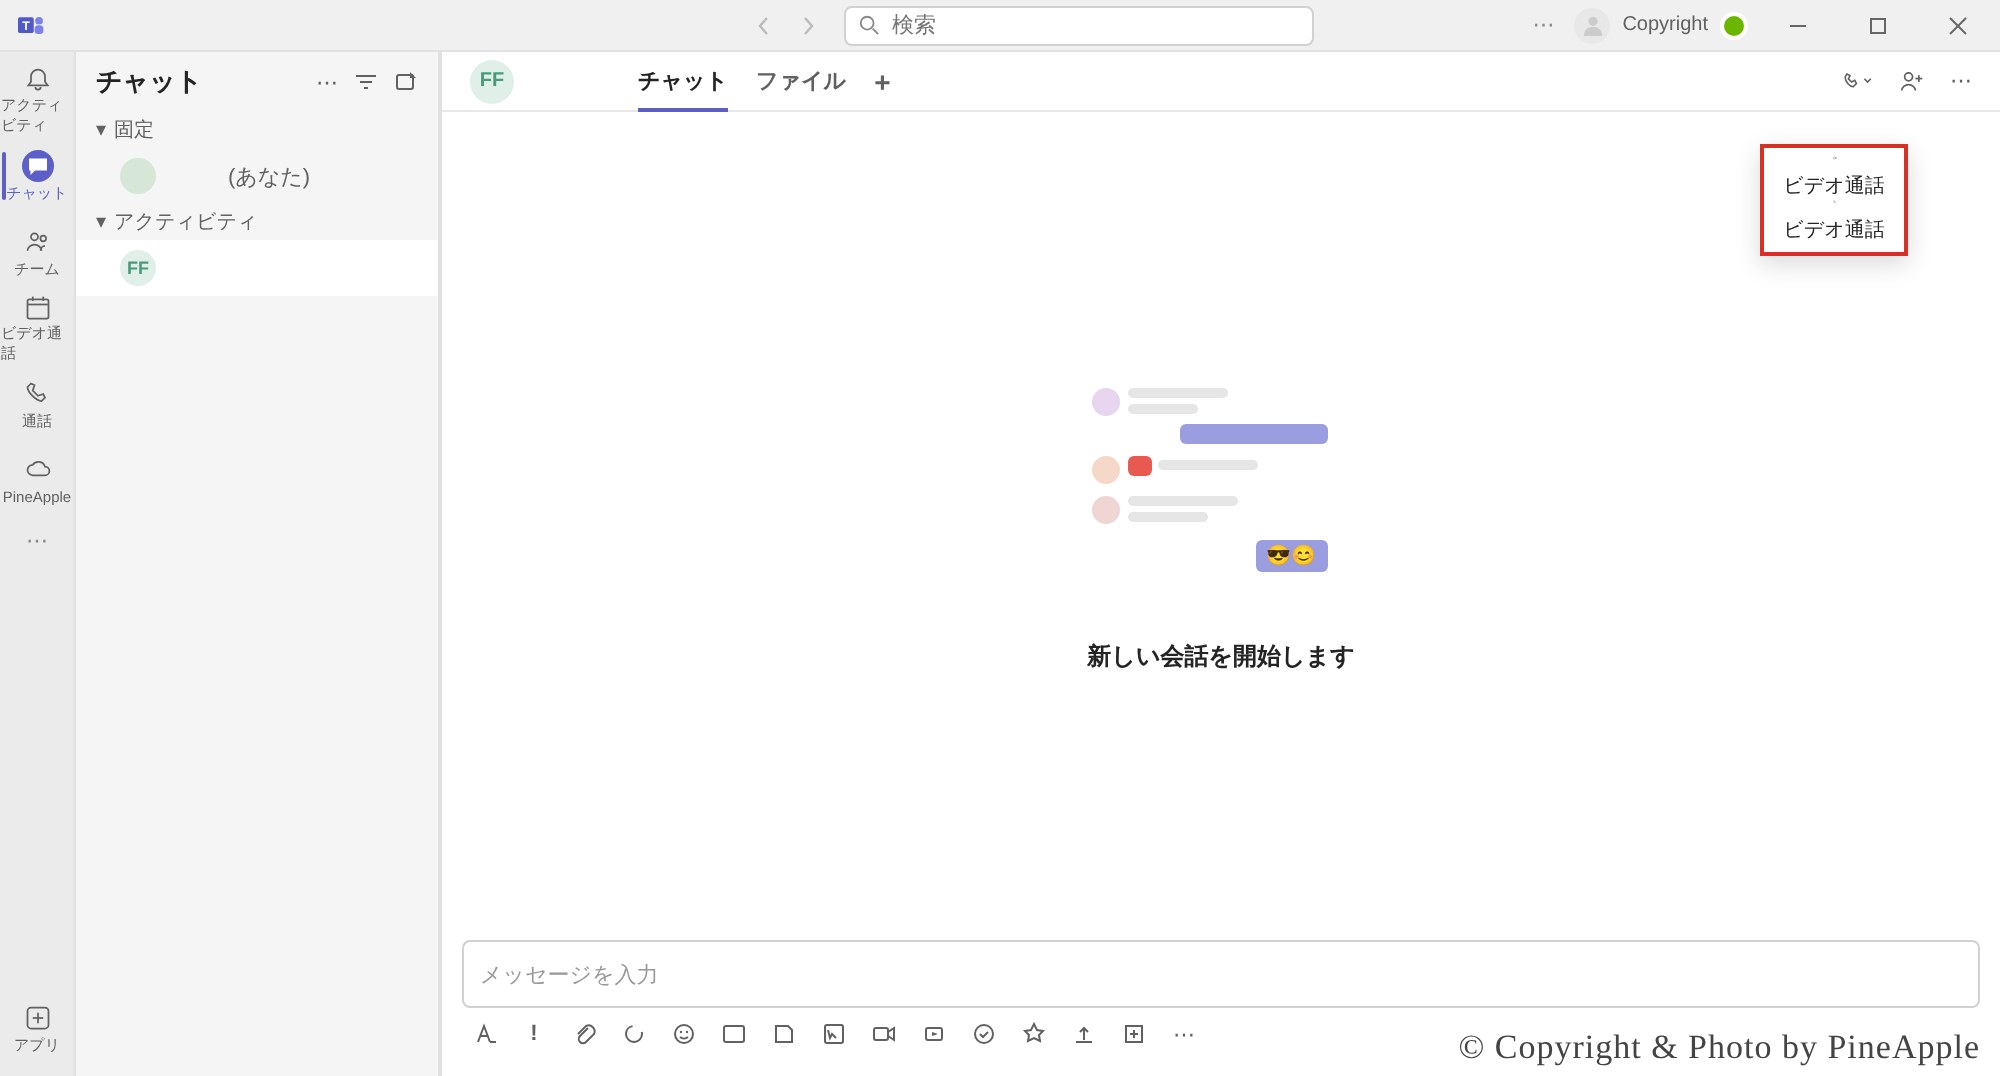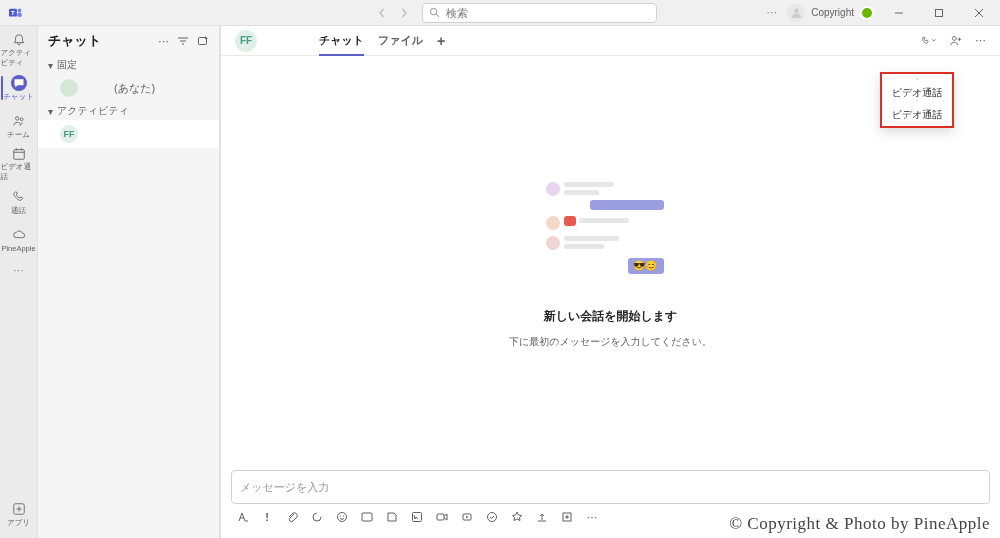--- a/index.html
+++ b/index.html
@@ -268,21 +268,20 @@
         <div class="bubble" style="left:44px;top:22px;width:74px;height:10px;background:#9a9ee0;border-radius:3px;"></div>
         <div class="face" style="left:0;top:38px;background:#f5d8c8;"></div>
         <div class="bubble" style="left:18px;top:38px;width:12px;height:10px;background:#e85a4f;border-radius:3px;"></div>
         <div class="bubble" style="left:33px;top:40px;width:50px;height:5px;background:#e6e6e6;"></div>
         <div class="face" style="left:0;top:58px;background:#f0d5d5;"></div>
         <div class="bubble" style="left:18px;top:58px;width:55px;height:5px;background:#e6e6e6;"></div>
         <div class="bubble" style="left:18px;top:66px;width:40px;height:5px;background:#e6e6e6;"></div>
         <div class="bubble" style="left:82px;top:80px;width:36px;height:16px;background:#9a9ee0;border-radius:3px;display:flex;align-items:center;justify-content:center;font-size:10px;">😎😊</div>
       </div>
       <div class="empty-title">新しい会話を開始します</div>
-      <div class="empty-sub">下に最初のメッセージを入力してください。</div>
     </div>
 
     <div class="composer">
       <div class="compose-input">メッセージを入力</div>
       <div class="compose-toolbar">
         <div class="ct">
             <svg width="12" height="12" viewBox="0 0 12 12">
               <path d="M3 10L6 2l3 8M4 7h4" stroke="#616161" fill="none"></path>
               <line x1="9" y1="10" x2="12" y2="10" stroke="#616161"></line>
             </svg>

